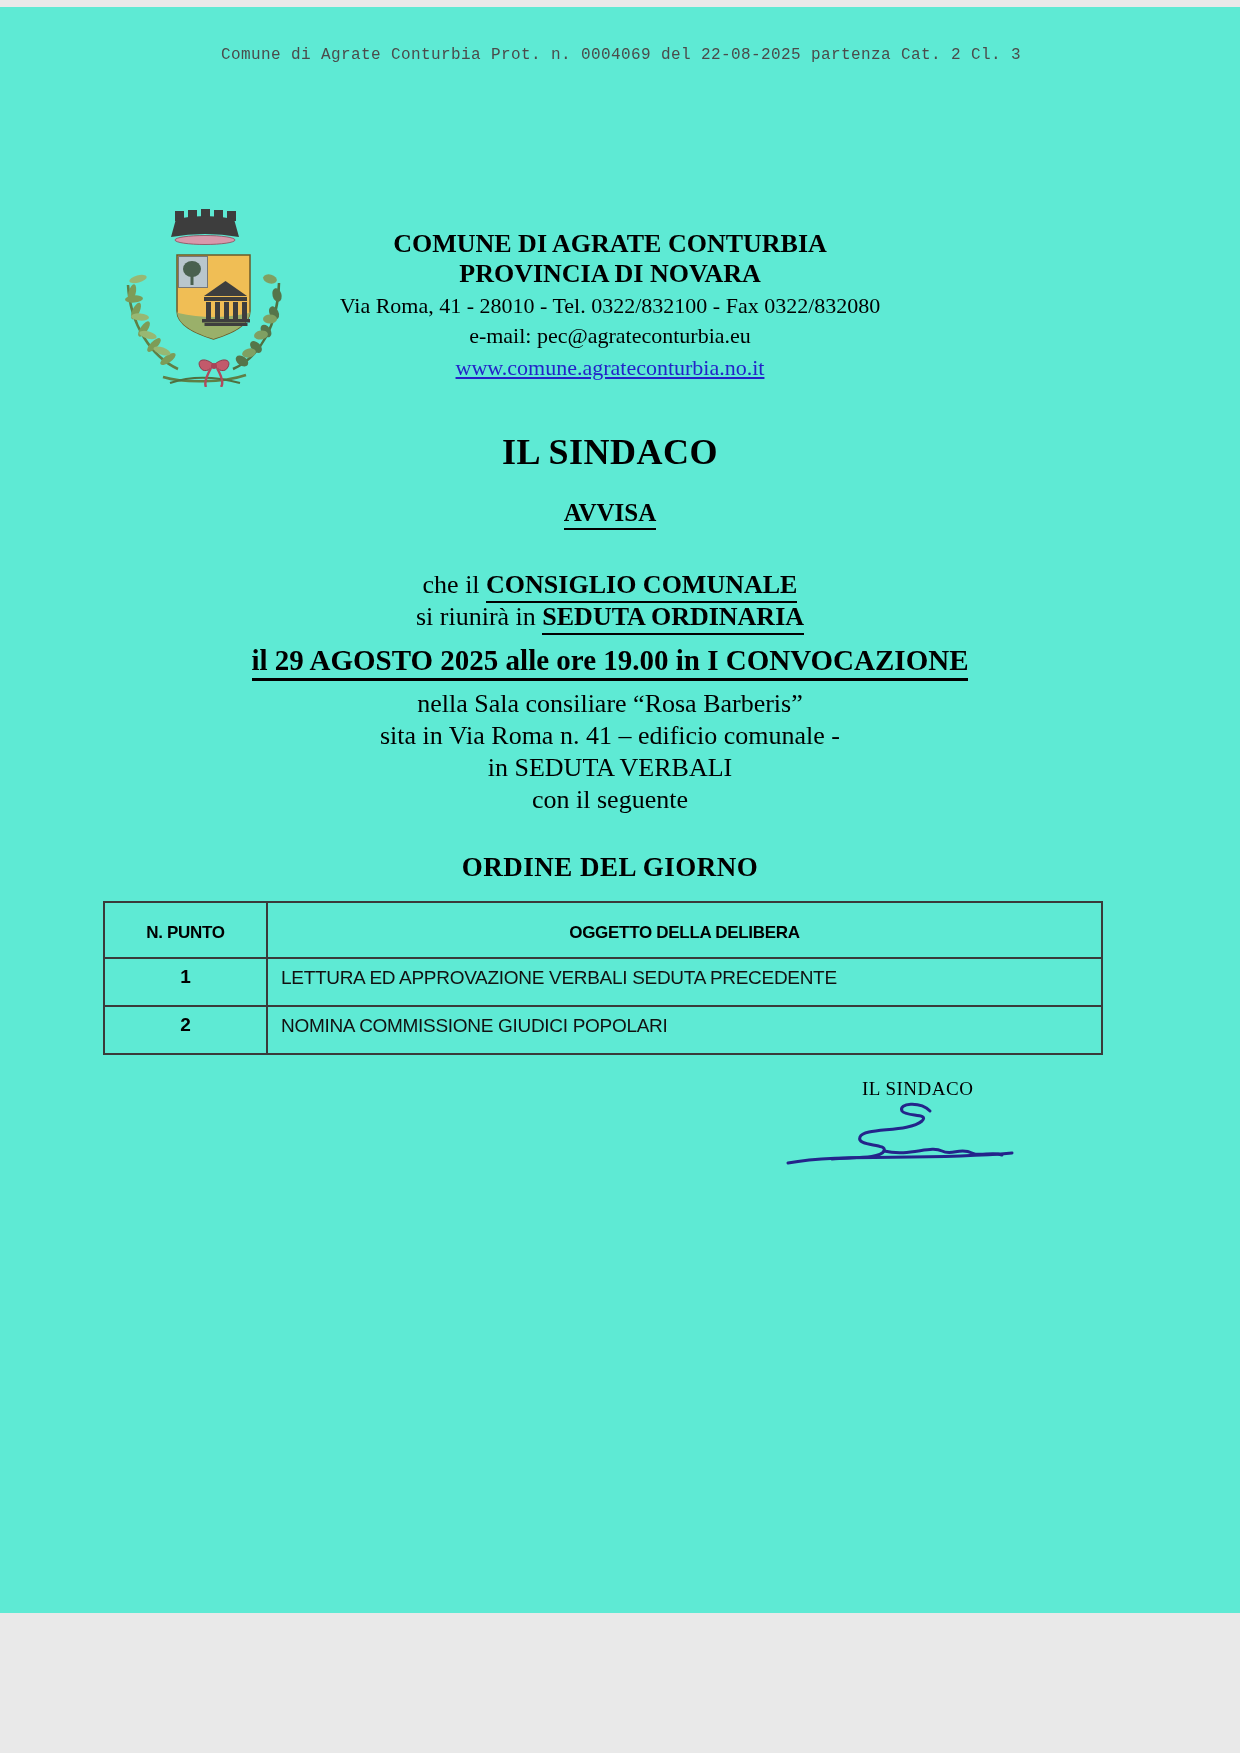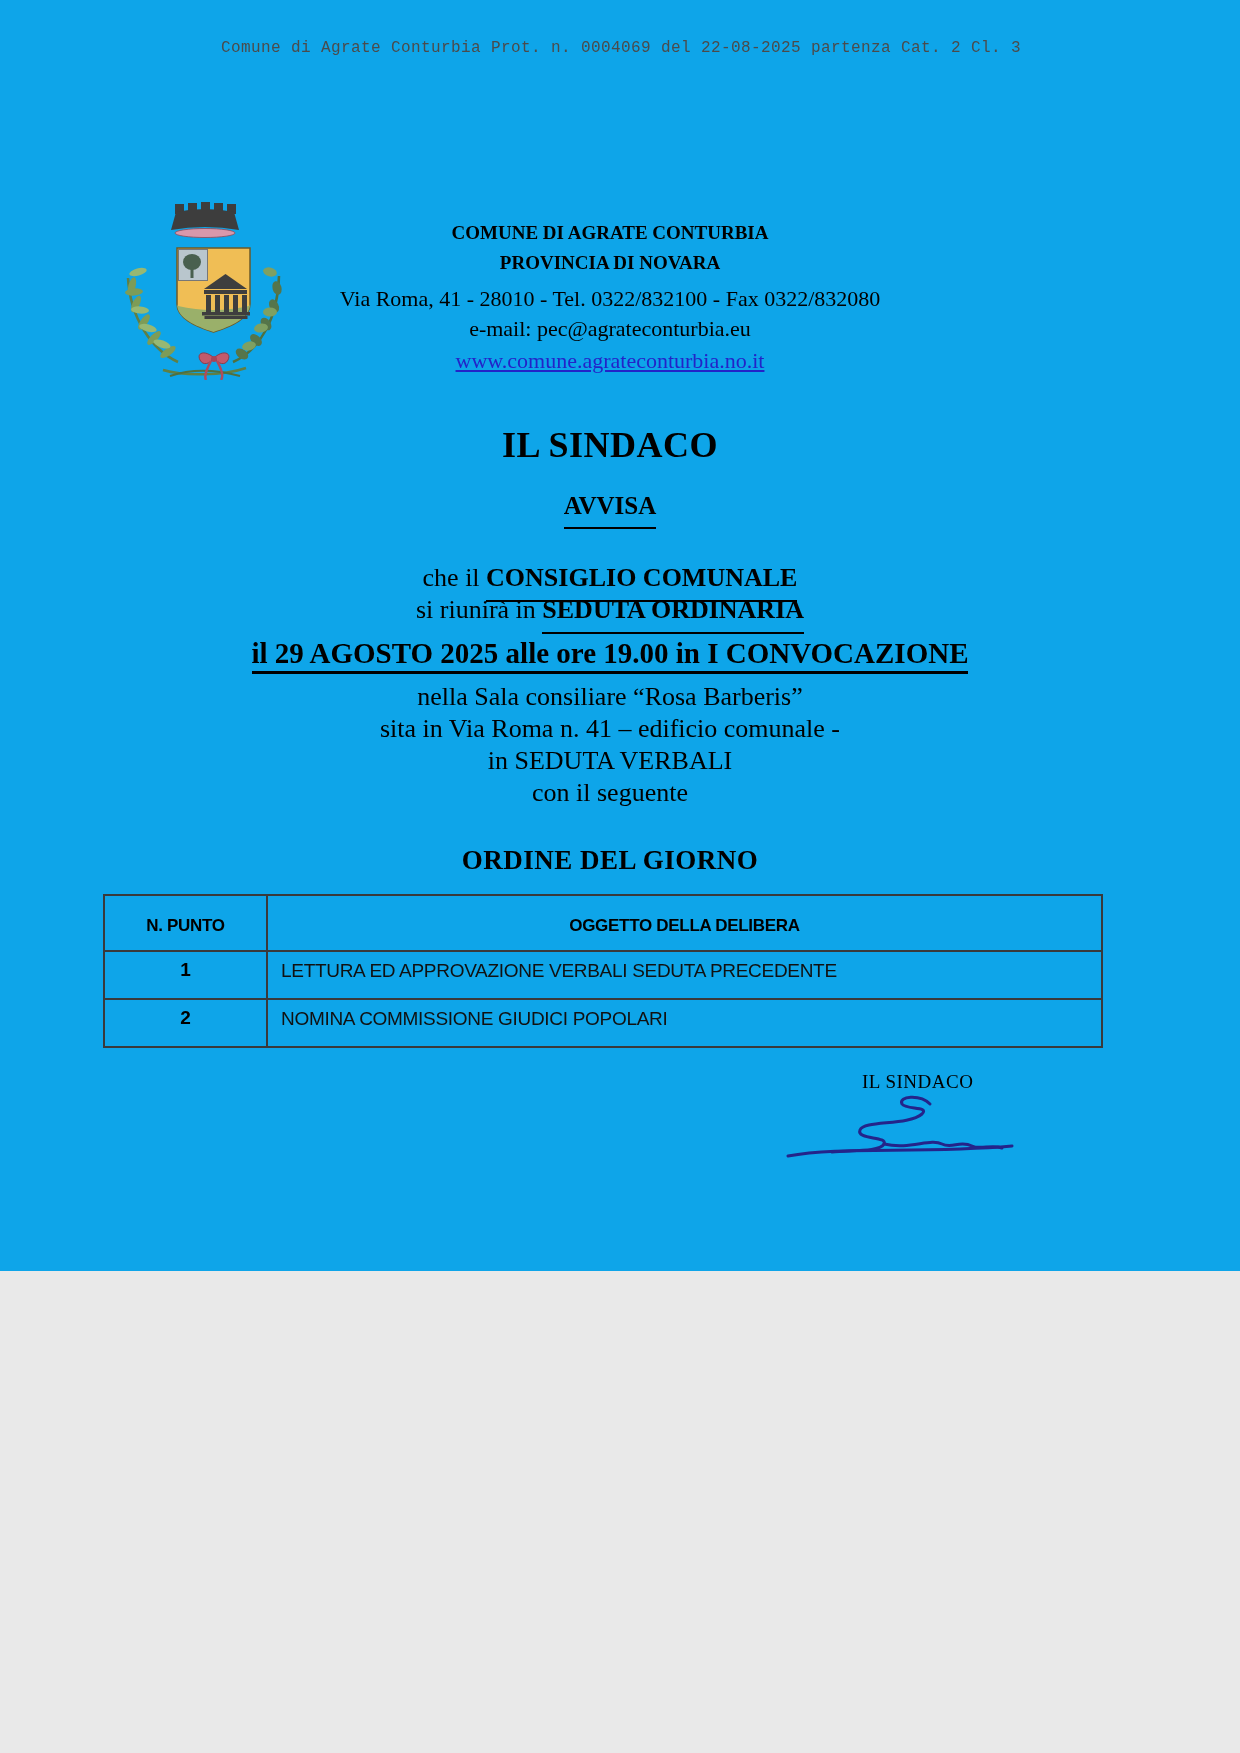--- a/index.html
+++ b/index.html
@@ -1,38 +1,38 @@
 <!DOCTYPE html>
 <html><head>
 <meta charset="utf-8">
 <style>
   html,body{margin:0;padding:0;background:#e9e9e9;}
   .page{
     position:relative;
-    width:1240px;height:1271px;
-    background:#0ea5e9;
-    margin:0 auto;
+    width:1240px;height:1606px;
+    background:#5eead4;
+    margin:7px auto;
     overflow:hidden;
     font-family:"Liberation Serif", serif;
     color:#000;
   }
   .abs{position:absolute;}
   .proto{
     left:221px;top:39px;
     font-family:"Liberation Mono", monospace;
     font-size:16px;color:#4b4b4b;letter-spacing:0.4px;
     white-space:nowrap;
   }
   .cline{left:0;width:1220px;text-align:center;white-space:nowrap;}
-  .hdr-bold{font-size:19px;font-weight:bold;}
+  .hdr-bold{font-size:26px;font-weight:bold;}
   .hdr-info{font-size:22px;}
   .hdr-link a{color:#2323c8;text-decoration:underline;}
   .sindaco-title{font-size:36px;font-weight:bold;letter-spacing:0.5px;}
   .avvisa{font-size:25px;font-weight:bold;}
-  .u-bold{font-weight:bold;border-bottom:2.5px solid #000;padding-bottom:8px;text-align:right;}
+  .u-bold{font-weight:bold;border-bottom:2.5px solid #000;padding-bottom:2px;text-align:right;}
   .body-line{font-size:26px;}
   .date-line{font-size:29px;font-weight:bold;}
   .date-line .u-date{border-bottom:3px solid #000;padding-bottom:2px;}
   .agenda-title{font-size:27px;font-weight:bold;letter-spacing:0.5px;}
   table.agenda{
     position:absolute;left:103px;top:894px;
     width:1000px;border-collapse:collapse;
     font-family:"Liberation Sans", sans-serif;
     border:2px solid #7b7b7b;
   }

